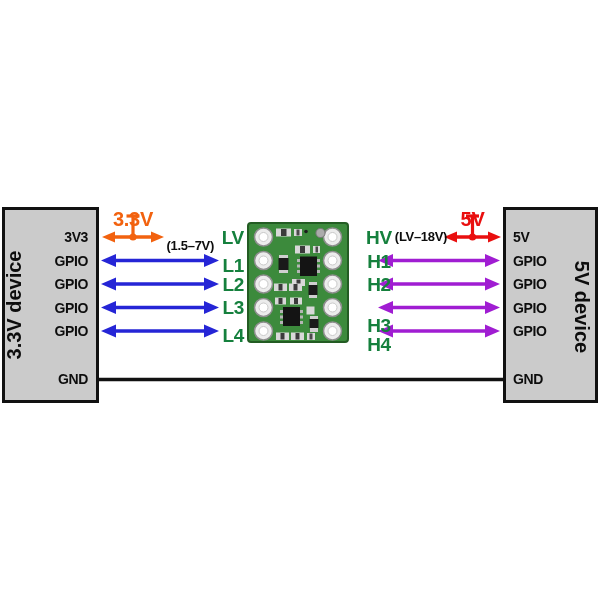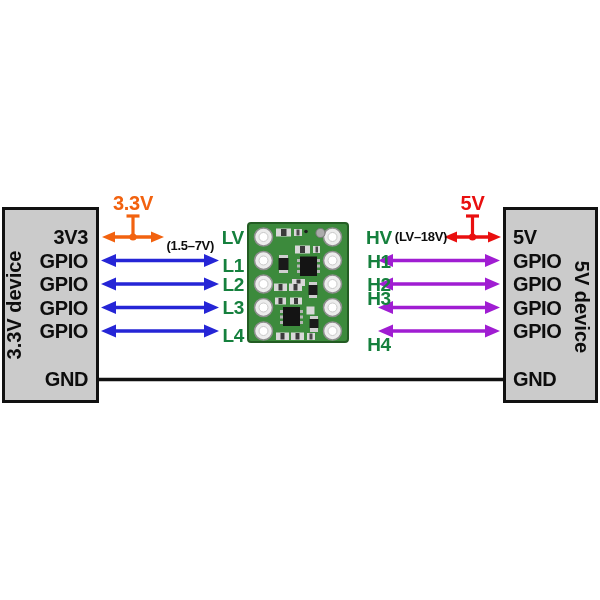--- a/index.html
+++ b/index.html
@@ -6,21 +6,21 @@
   .canvas{
     position:relative;width:600px;height:600px;background:#ffffff;overflow:hidden;
     font-family:"Liberation Sans", sans-serif;
   }
   .device-box{
     position:absolute;background:#cbcbcb;border:3px solid #111;box-sizing:border-box;
   }
   #left-box{left:2px;top:207px;width:97px;height:196px;}
   #right-box{left:503px;top:207px;width:95px;height:196px;}
   .pin-label{
-    position:absolute;font-weight:bold;font-size:20px;line-height:22px;color:#0d0d0d;
+    position:absolute;font-weight:bold;font-size:14px;line-height:22px;color:#0d0d0d;
     letter-spacing:-0.4px;white-space:nowrap;
   }
   .left-pin{left:14px;width:74px;text-align:right;}
   .right-pin{left:513px;width:80px;text-align:left;}
   .device-rotated{
     position:absolute;width:180px;height:22px;font-weight:bold;font-size:20px;line-height:22px;
     color:#0d0d0d;text-align:center;white-space:nowrap;
   }
   #left-device-label{left:-76px;top:294px;transform:rotate(-90deg);}
   #right-device-label{left:492px;top:296px;transform:rotate(90deg);}
@@ -31,21 +31,21 @@
   .module-pin.low{left:198px;width:46px;text-align:right;}
   .module-pin.high{left:355px;width:48px;text-align:center;}
   .range-label{
     position:absolute;font-weight:bold;font-size:13px;line-height:14px;color:#0d0d0d;
     white-space:nowrap;letter-spacing:-0.3px;
   }
   #low-range{left:146px;top:239px;width:68px;text-align:right;}
   #high-range{left:385px;top:230px;width:72px;text-align:center;}
   .supply-label{
     position:absolute;font-weight:bold;font-size:20px;line-height:21px;text-align:center;
-    white-space:nowrap;letter-spacing:-0.3px;
+    white-space:nowrap;letter-spacing:-0.3px;margin-top:16px;
   }
   #low-supply-label{left:103px;top:193px;width:60px;color:#f2620f;}
   #high-supply-label{left:442px;top:193px;width:61px;color:#e90f0f;}
   svg.overlay{position:absolute;left:0;top:0;pointer-events:none;}
 </style>
 </head>
 <body>
 
 <div class="canvas">
 
@@ -211,21 +211,21 @@
 
   <div class="module-pin low" style="top:227px">LV</div>
   <div class="module-pin low" style="top:255px">L1</div>
   <div class="module-pin low" style="top:274px">L2</div>
   <div class="module-pin low" style="top:297px">L3</div>
   <div class="module-pin low" style="top:325px">L4</div>
 
   <div class="module-pin high" style="top:227px">HV</div>
   <div class="module-pin high" style="top:251px">H1</div>
   <div class="module-pin high" style="top:274px">H2</div>
-  <div class="module-pin high" style="top:288px">H3</div>
+  <div class="module-pin high" style="top:315px">H3</div>
   <div class="module-pin high" style="top:334px">H4</div>
 
   <div class="range-label" id="low-range">(1.5–7V)</div>
   <div class="range-label" id="high-range">(LV–18V)</div>
 
   <div class="supply-label" id="low-supply-label">3.3V</div>
   <div class="supply-label" id="high-supply-label">5V</div>
 
 </div>
 

